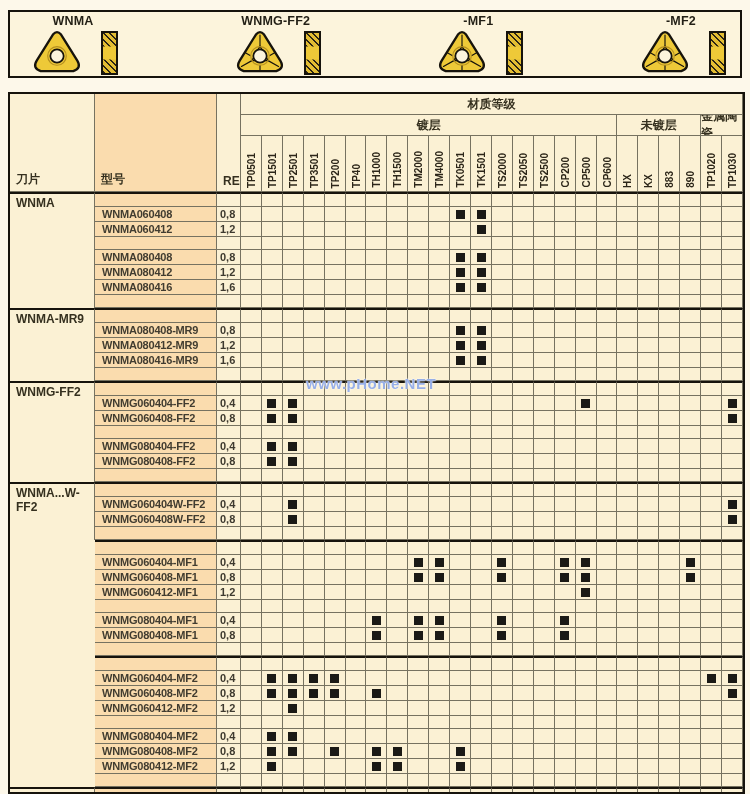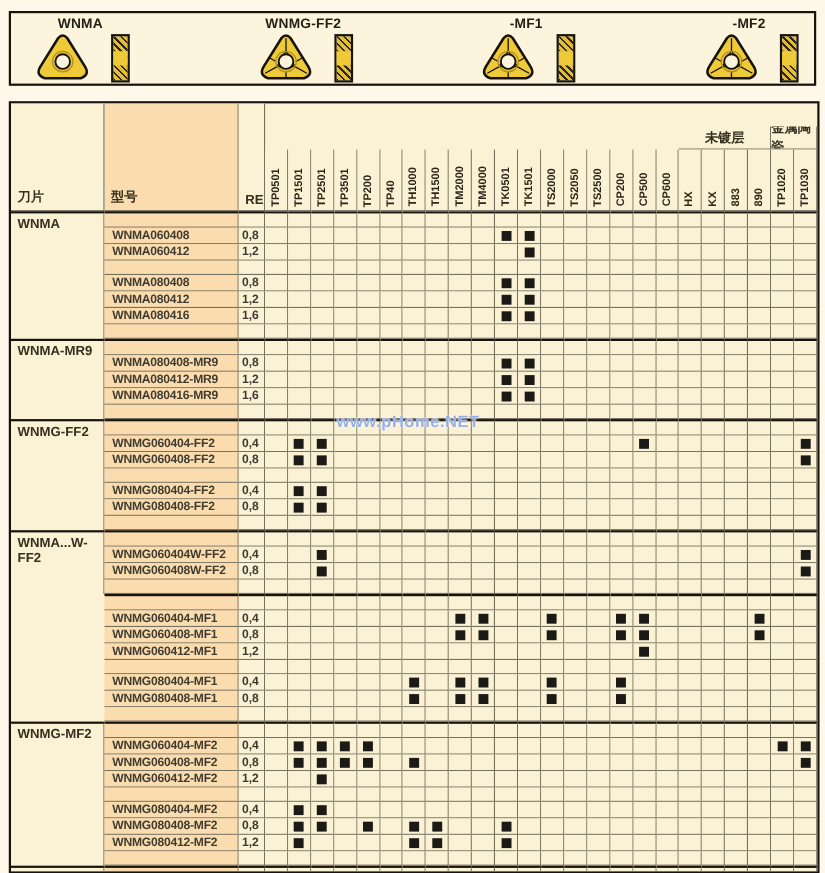--- a/index.html
+++ b/index.html
@@ -116,20 +116,22 @@
             <div class="side-band"></div>
           </div>
         </div>
       </div>
     </div>
   <div id="tablewrap">
     <div id="grid" style="grid-template-rows: 21px 21px 56px 15px 15px 15px 13px 15px 15px 15px 13px 15px 15px 15px 15px 13px 15px 15px 15px 13px 15px 15px 13px 15px 15px 15px 13px 15px 15px 15px 15px 13px 15px 15px 13px 15px 15px 15px 15px 13px 15px 15px 15px 13px 14px;">
         <div class="cell corner peach" style="grid-area: 1 / 2 / 4;">型号</div>
         <div class="cell corner" style="grid-area: 1 / 1 / 4;">刀片</div>
         <div class="cell corner" style="grid-area: 1 / 3 / 4;">RE</div>
+        <div class="cell ghead" style="grid-area: 1 / 4 / auto / 28;">材质等级</div>
+        <div class="cell ghead" style="grid-area: 2 / 4 / auto / 22;">镀层</div>
         <div class="cell ghead" style="grid-area: 2 / 22 / auto / 26;">未镀层</div>
         <div class="cell ghead" style="grid-area: 2 / 26 / auto / 28;">金属陶瓷</div>
         <div class="cell colhead" style="grid-area: 3 / 4;">
           <span class="vlabel">TP0501</span>
         </div>
         <div class="cell colhead" style="grid-area: 3 / 5;">
           <span class="vlabel">TP1501</span>
         </div>
         <div class="cell colhead" style="grid-area: 3 / 6;">
           <span class="vlabel">TP2501</span>
@@ -1132,21 +1134,20 @@
         <div class="cell data-col" style="grid-area: 35 / 18;"></div>
         <div class="cell data-col" style="grid-area: 35 / 19;"></div>
         <div class="cell data-col" style="grid-area: 35 / 20;"></div>
         <div class="cell data-col" style="grid-area: 35 / 21;"></div>
         <div class="cell data-col" style="grid-area: 35 / 22;"></div>
         <div class="cell data-col" style="grid-area: 35 / 23;"></div>
         <div class="cell data-col" style="grid-area: 35 / 24;"></div>
         <div class="cell data-col" style="grid-area: 35 / 25;"></div>
         <div class="cell data-col" style="grid-area: 35 / 26;"></div>
         <div class="cell data-col" style="grid-area: 35 / 27;"></div>
-        <div class="cell insert-col group-top" style="grid-area: 36 / 1 / 45;">WNMG-MF2</div>
         <div class="cell model-col group-top" style="grid-area: 36 / 2;"></div>
         <div class="cell re-col group-top" style="grid-area: 36 / 3;"></div>
         <div class="cell data-col group-top" style="grid-area: 36 / 4;"></div>
         <div class="cell data-col group-top" style="grid-area: 36 / 5;"></div>
         <div class="cell data-col group-top" style="grid-area: 36 / 6;"></div>
         <div class="cell data-col group-top" style="grid-area: 36 / 7;"></div>
         <div class="cell data-col group-top" style="grid-area: 36 / 8;"></div>
         <div class="cell data-col group-top" style="grid-area: 36 / 9;"></div>
         <div class="cell data-col group-top" style="grid-area: 36 / 10;"></div>
         <div class="cell data-col group-top" style="grid-area: 36 / 11;"></div>

